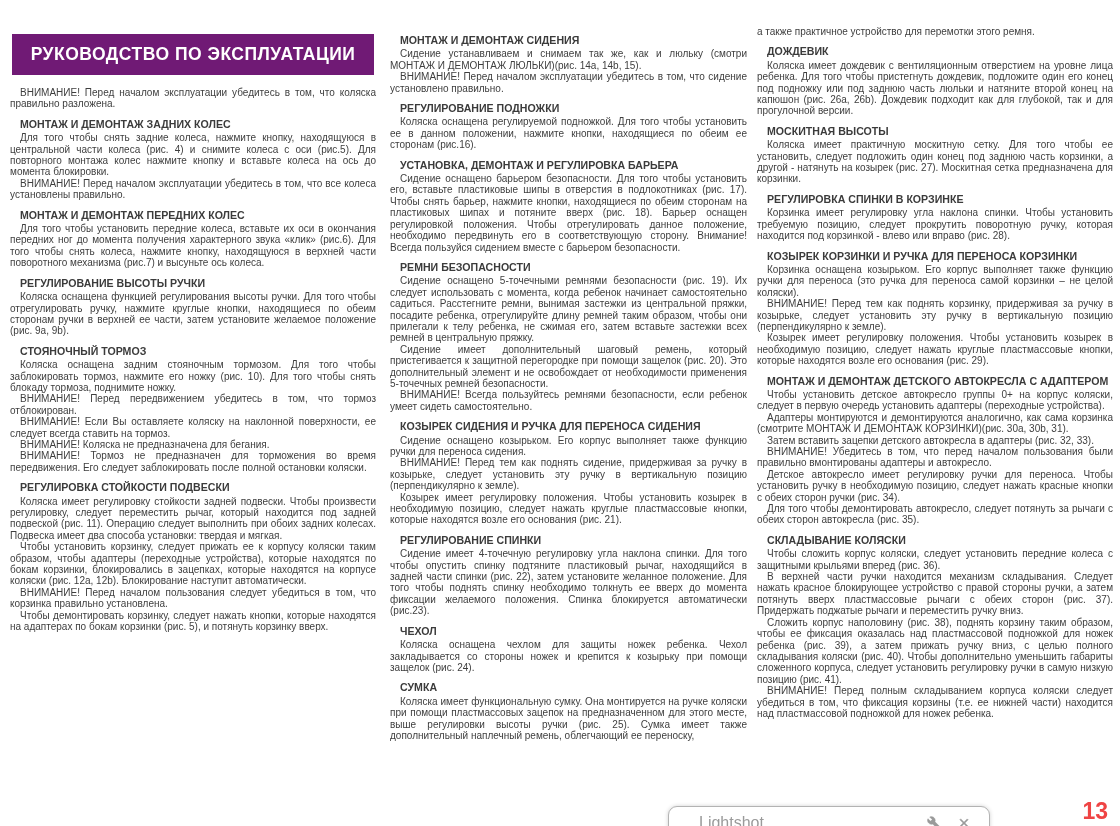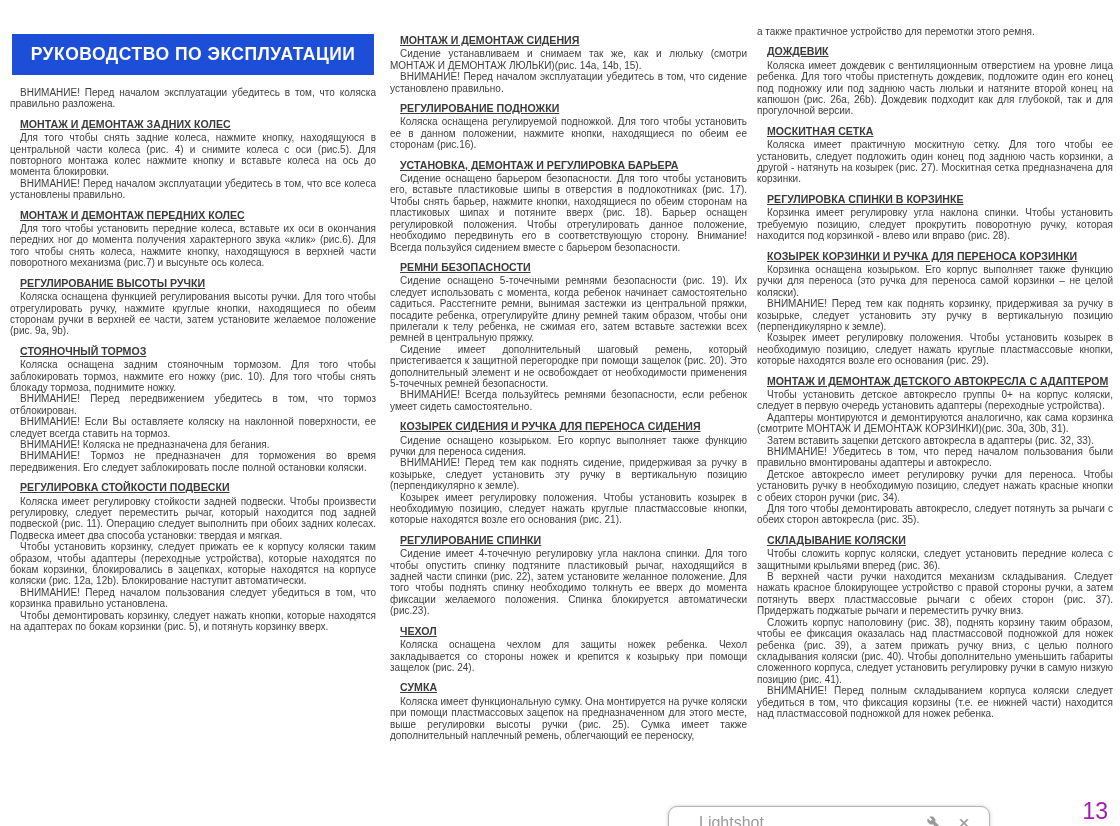--- a/index.html
+++ b/index.html
@@ -10,37 +10,36 @@
     position: relative;
   }
   .page { position: absolute; inset: 0; background: #fff; }
   .col { position: absolute; top: 0; }
   .col-1 { left: 10px;  width: 366px; }
   .col-2 { left: 390px; width: 357px; padding-top: 26px; }
   .col-3 { left: 757px; width: 356px; padding-top: 26px; }
   .banner {
     margin: 34px 2px 12px 2px;
     height: 41px;
-    background: #1d4ed8;
+    background: #701a75;
     color: #ffffff;
     font-weight: bold;
     font-size: 17.5px;
     letter-spacing: 0.5px;
     display: flex;
     align-items: center;
     justify-content: center;
   }
   .hd {
     font-size: 10.6px;
     font-weight: bold;
     color: #3b3b3b;
     margin: 9px 0 2px 0;
     padding-left: 10px;
     line-height: 11.4px;
-    text-decoration: underline;
   }
   .para {
     font-size: 10px;
     line-height: 11.4px;
     text-align: justify;
     text-indent: 10px;
     color: #3e3e3e;
   }
   .para.noindent { text-indent: 0; }
   .lightshot {
@@ -64,22 +63,22 @@
     width: 22px; height: 18px;
     border: none; background: transparent;
     display: inline-flex; align-items: center; justify-content: center;
     cursor: pointer; margin-left: 8px;
   }
   .ls-btn svg { width: 14px; height: 14px; fill: #9a9a9a; stroke: #9a9a9a; }
   .page-number {
     position: absolute;
     right: 12px; top: 798px;
     font-size: 23px;
-    font-weight: normal;
-    color: #a21caf;
+    font-weight: bold;
+    color: #ef4444;
   }
 </style>
 </head>
 <body>
 
 <div class="page">
 
   <div class="col col-1">
     <div class="banner">РУКОВОДСТВО ПО ЭКСПЛУАТАЦИИ</div>
       <p class="para">ВНИМАНИЕ! Перед началом эксплуатации убедитесь в том, что коляска правильно разложена.</p>
@@ -124,21 +123,21 @@
       <h2 class="hd">ЧЕХОЛ</h2>
       <p class="para">Коляска оснащена чехлом для защиты ножек ребенка. Чехол закладывается со стороны ножек и крепится к козырьку при помощи защелок (рис. 24).</p>
       <h2 class="hd">СУМКА</h2>
       <p class="para">Коляска имеет функциональную сумку. Она монтируется на ручке коляски при помощи пластмассовых зацепок на предназначенном для этого месте, выше регулировки высоты ручки (рис. 25). Сумка имеет также дополнительный наплечный ремень, облегчающий ее переноску,</p>
     </div>
 
   <div class="col col-3">
       <p class="para noindent">а также практичное устройство для перемотки этого ремня.</p>
       <h2 class="hd">ДОЖДЕВИК</h2>
       <p class="para">Коляска имеет дождевик с вентиляционным отверстием на уровне лица ребенка. Для того чтобы пристегнуть дождевик, подложите один его конец под подножку или под заднюю часть люльки и натяните второй конец на капюшон (рис. 26a, 26b). Дождевик подходит как для глубокой, так и для прогулочной версии.</p>
-      <h2 class="hd">МОСКИТНАЯ СЕТКА</h2>
+      <h2 class="hd">МОСКИТНАЯ ВЫСОТЫ</h2>
       <p class="para">Коляска имеет практичную москитную сетку. Для того чтобы ее установить, следует подложить один конец под заднюю часть корзинки, а другой - натянуть на козырек (рис. 27). Москитная сетка предназначена для корзинки.</p>
       <h2 class="hd">РЕГУЛИРОВКА СПИНКИ В КОРЗИНКЕ</h2>
       <p class="para">Корзинка имеет регулировку угла наклона спинки. Чтобы установить требуемую позицию, следует прокрутить поворотную ручку, которая находится под корзинкой - влево или вправо (рис. 28).</p>
       <h2 class="hd">КОЗЫРЕК КОРЗИНКИ И РУЧКА ДЛЯ ПЕРЕНОСА КОРЗИНКИ</h2>
       <p class="para">Корзинка оснащена козырьком. Его корпус выполняет также функцию ручки для переноса (это ручка для переноса самой корзинки – не целой коляски).</p>
       <p class="para">ВНИМАНИЕ! Перед тем как поднять корзинку, придерживая за ручку в козырьке, следует установить эту ручку в вертикальную позицию (перпендикулярно к земле).</p>
       <p class="para">Козырек имеет регулировку положения. Чтобы установить козырек в необходимую позицию, следует нажать круглые пластмассовые кнопки, которые находятся возле его основания (рис. 29).</p>
       <h2 class="hd">МОНТАЖ И ДЕМОНТАЖ ДЕТСКОГО АВТОКРЕСЛА С АДАПТЕРОМ</h2>
       <p class="para">Чтобы установить детское автокресло группы 0+ на корпус коляски, следует в первую очередь установить адаптеры (переходные устройства).</p>
       <p class="para">Адаптеры монтируются и демонтируются аналогично, как сама корзинка (смотрите МОНТАЖ И ДЕМОНТАЖ КОРЗИНКИ)(рис. 30a, 30b, 31).</p>

